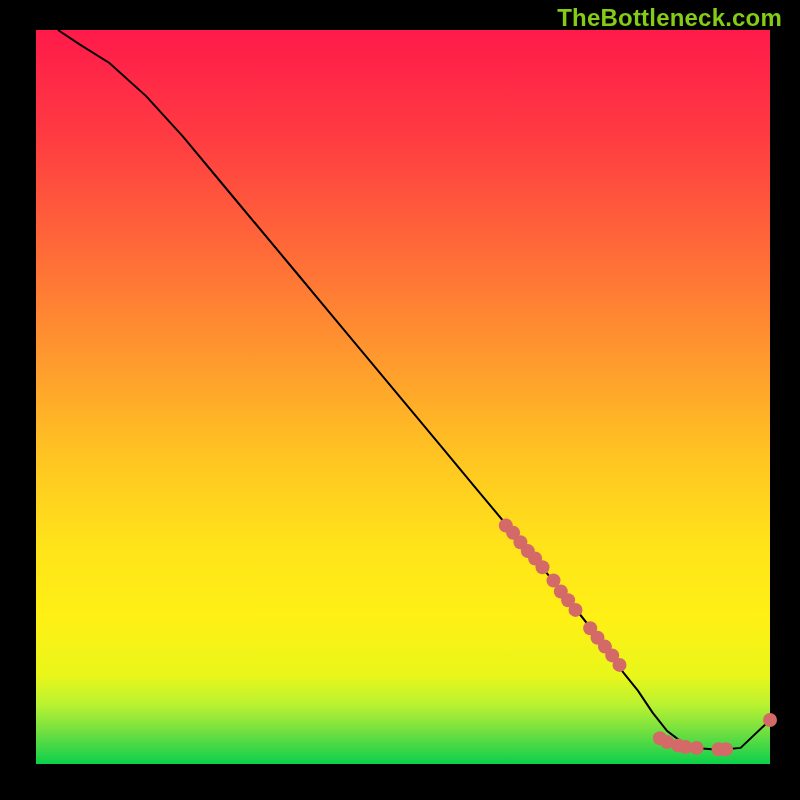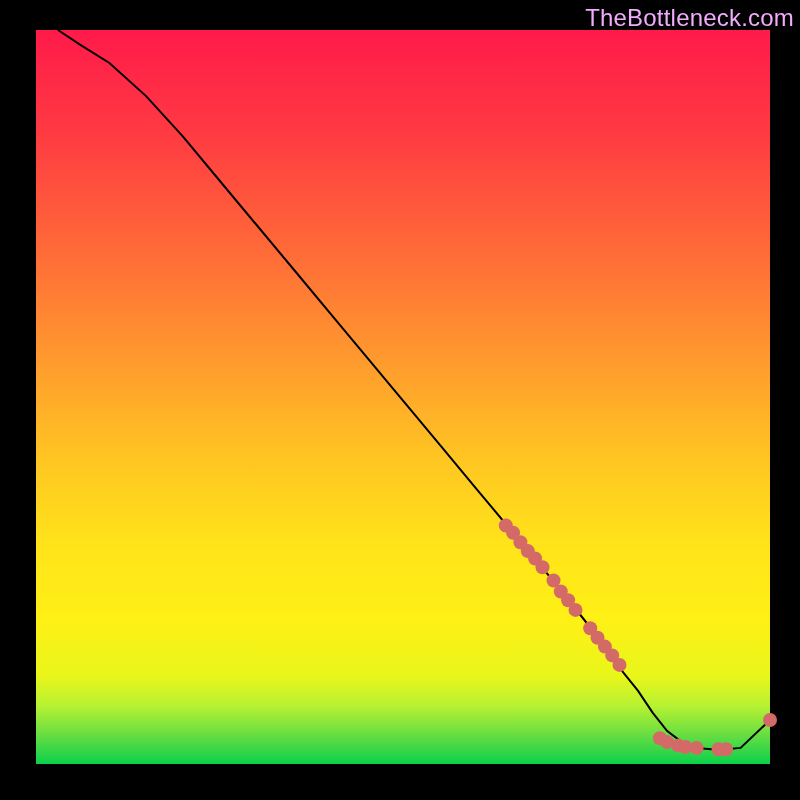--- a/index.html
+++ b/index.html
@@ -11,25 +11,25 @@
     overflow: hidden;
   }
   .stage {
     position: relative;
     width: 800px;
     height: 800px;
   }
   .watermark {
     position: absolute;
     top: 4px;
-    right: 6px;
+    right: 18px;
     font-family: Arial, Helvetica, sans-serif;
     font-size: 24px;
-    font-weight: 400;
-    color: #f0abfc;
+    font-weight: 700;
+    color: #84cc16;
     letter-spacing: 0.2px;
     user-select: none;
   }
   svg { display: block; }
 </style>
 </head>
 <body>
 
 <div class="stage">
   <svg id="chart-svg" width="800" height="800" viewBox="0 0 800 800">

